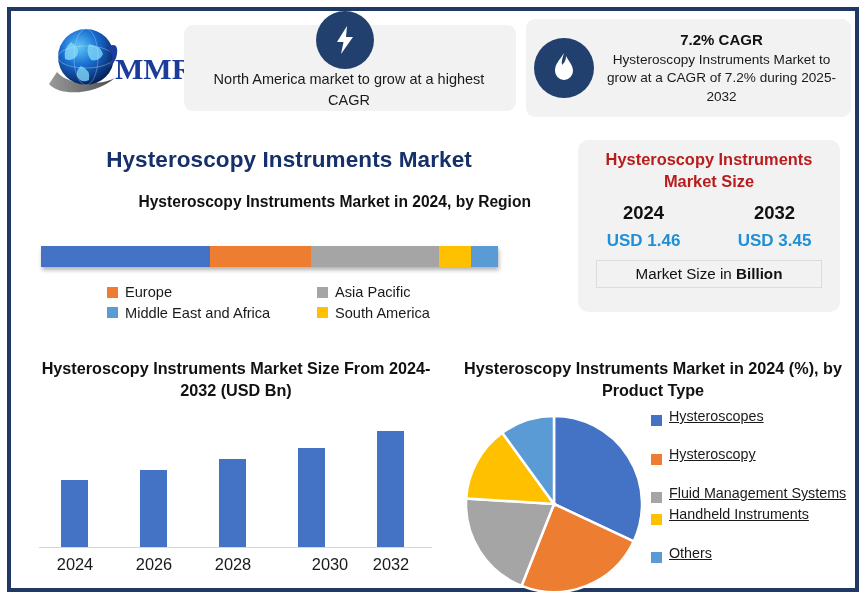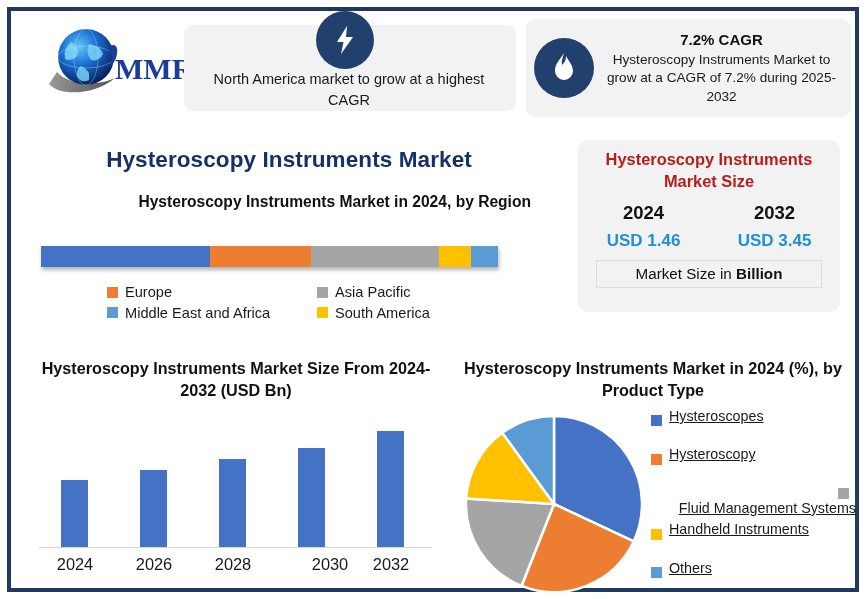--- a/index.html
+++ b/index.html
@@ -273,21 +273,21 @@
     font-size: 14.3px;
     color: #1a1a1a;
   }
   .pie-legend .p-item {
     display: flex;
     align-items: flex-end;
     margin-bottom: 19px;
     line-height: 1.36;
     text-decoration: underline;
   }
-  .pie-legend .p-item.wrapped { margin-bottom: 2px; flex-direction: column; }
+  .pie-legend .p-item.wrapped { margin-bottom: 2px; }
   .pie-legend .swatch { margin-top: 4px; }
 </style>
 </head>
 <body>
 
 <div id="infographic">
   <div class="frame">
 
     <div class="header-row">
 

